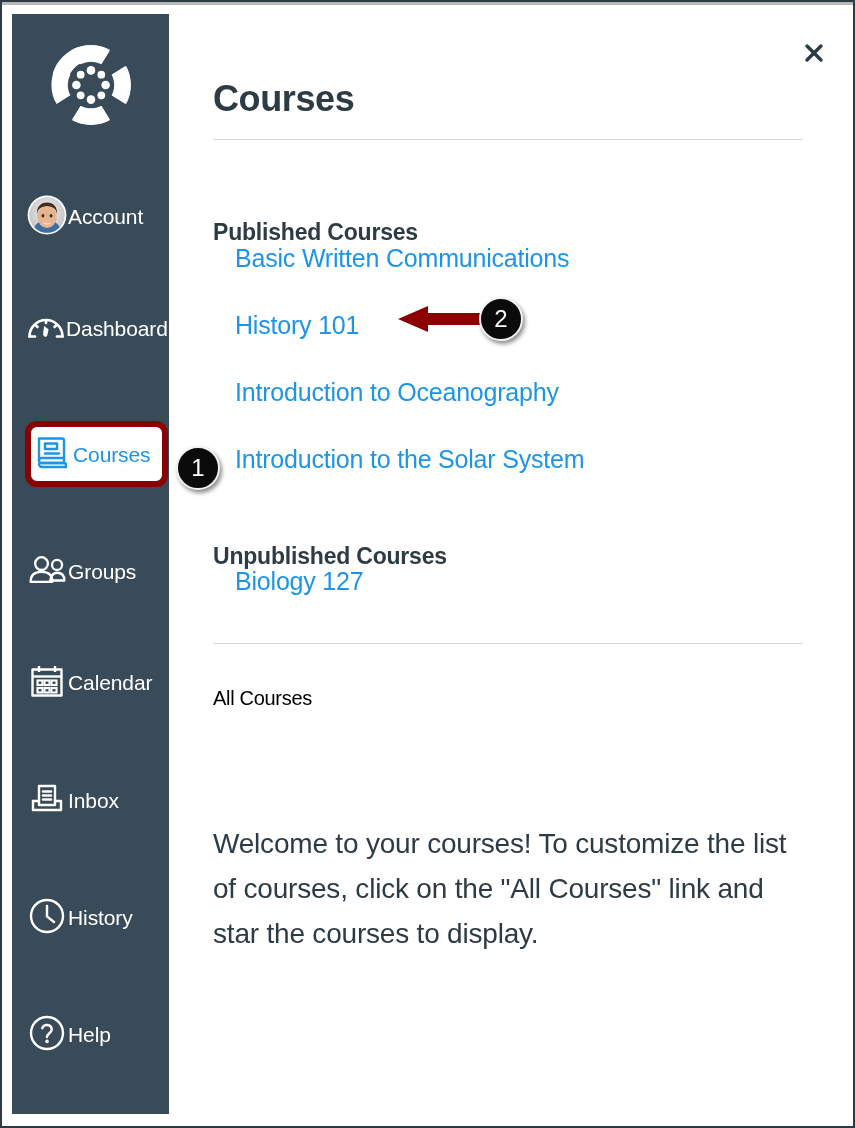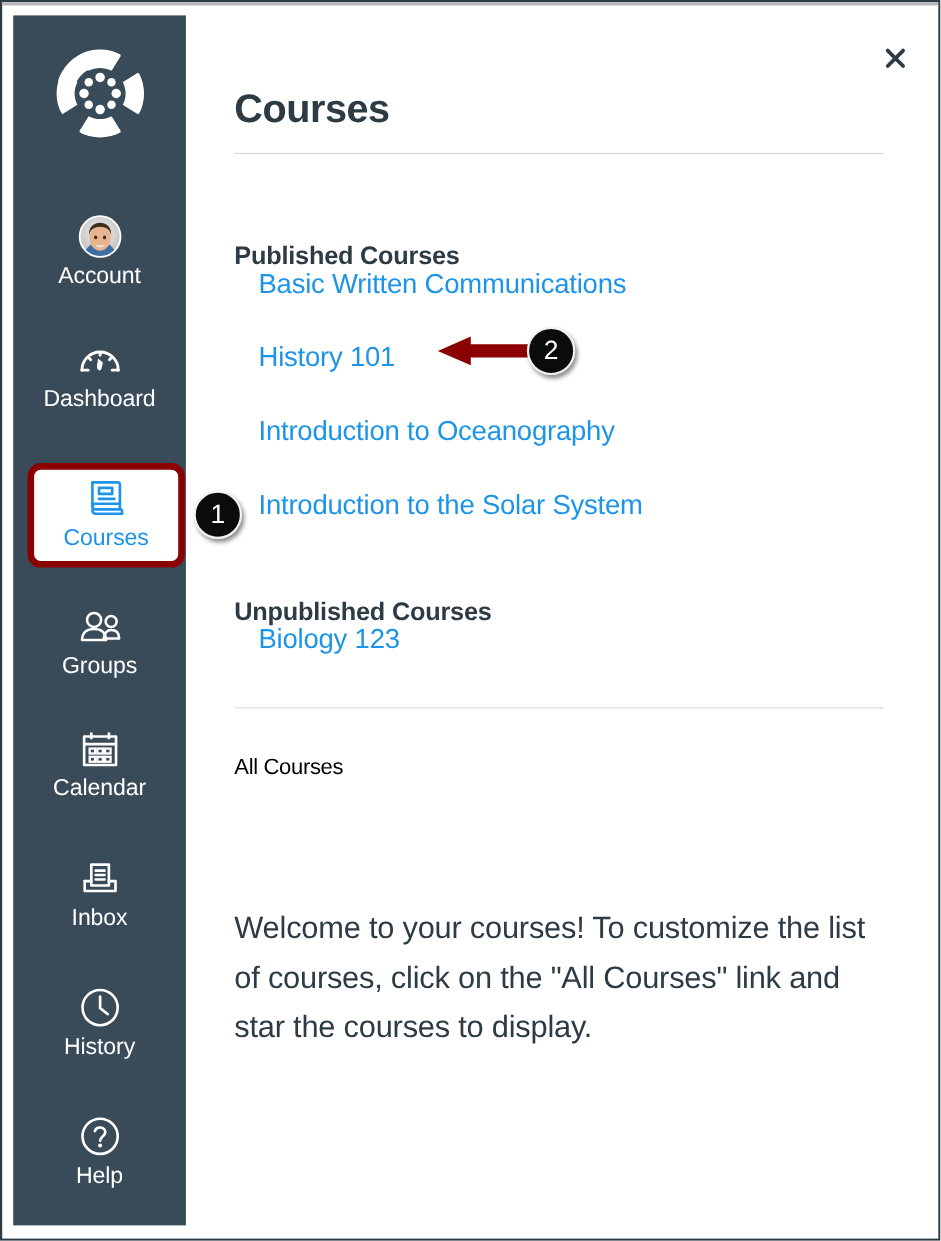--- a/index.html
+++ b/index.html
@@ -49,21 +49,20 @@
     width: 157px;
     display: flex;
     justify-content: center;
   }
 
   .nav-item {
     position: absolute;
     left: 14px;
     width: 129px;
     display: flex;
-    flex-direction: column;
     align-items: center;
     box-sizing: border-box;
     padding: 6px 0 7px 0;
     border-radius: 4px;
   }
   .nav-item .nav-label {
     color: #ffffff;
     font-size: 21px;
     line-height: 26px;
     margin-top: 3px;
@@ -383,21 +382,21 @@
 
     <div class="divider" id="divider-top"></div>
 
     <h2 class="group-heading" style="top:177px;">Published Courses</h2>
     <a class="course-link" style="top:238px;" href="#">Basic Written Communications</a>
     <a class="course-link" style="top:305px;" href="#">History 101</a>
     <a class="course-link" style="top:439px;" href="#">Introduction to the Solar System</a>
     <a class="course-link" style="top:372px;" href="#">Introduction to Oceanography</a>
 
     <h2 class="group-heading" style="top:501px;">Unpublished Courses</h2>
-    <a class="course-link" style="top:561px;" href="#">Biology 123</a>
+    <a class="course-link" style="top:561px;" href="#">Biology 127</a>
 
     <div class="divider" id="divider-bottom"></div>
 
     <a id="all-courses-link" href="#">All Courses</a>
 
     <p id="welcome-text">Welcome to your courses! To customize the list of courses, click on the "All Courses" link and star the courses to display.</p>
   </section>
 
   <div class="badge" id="badge-1">1</div>
 

